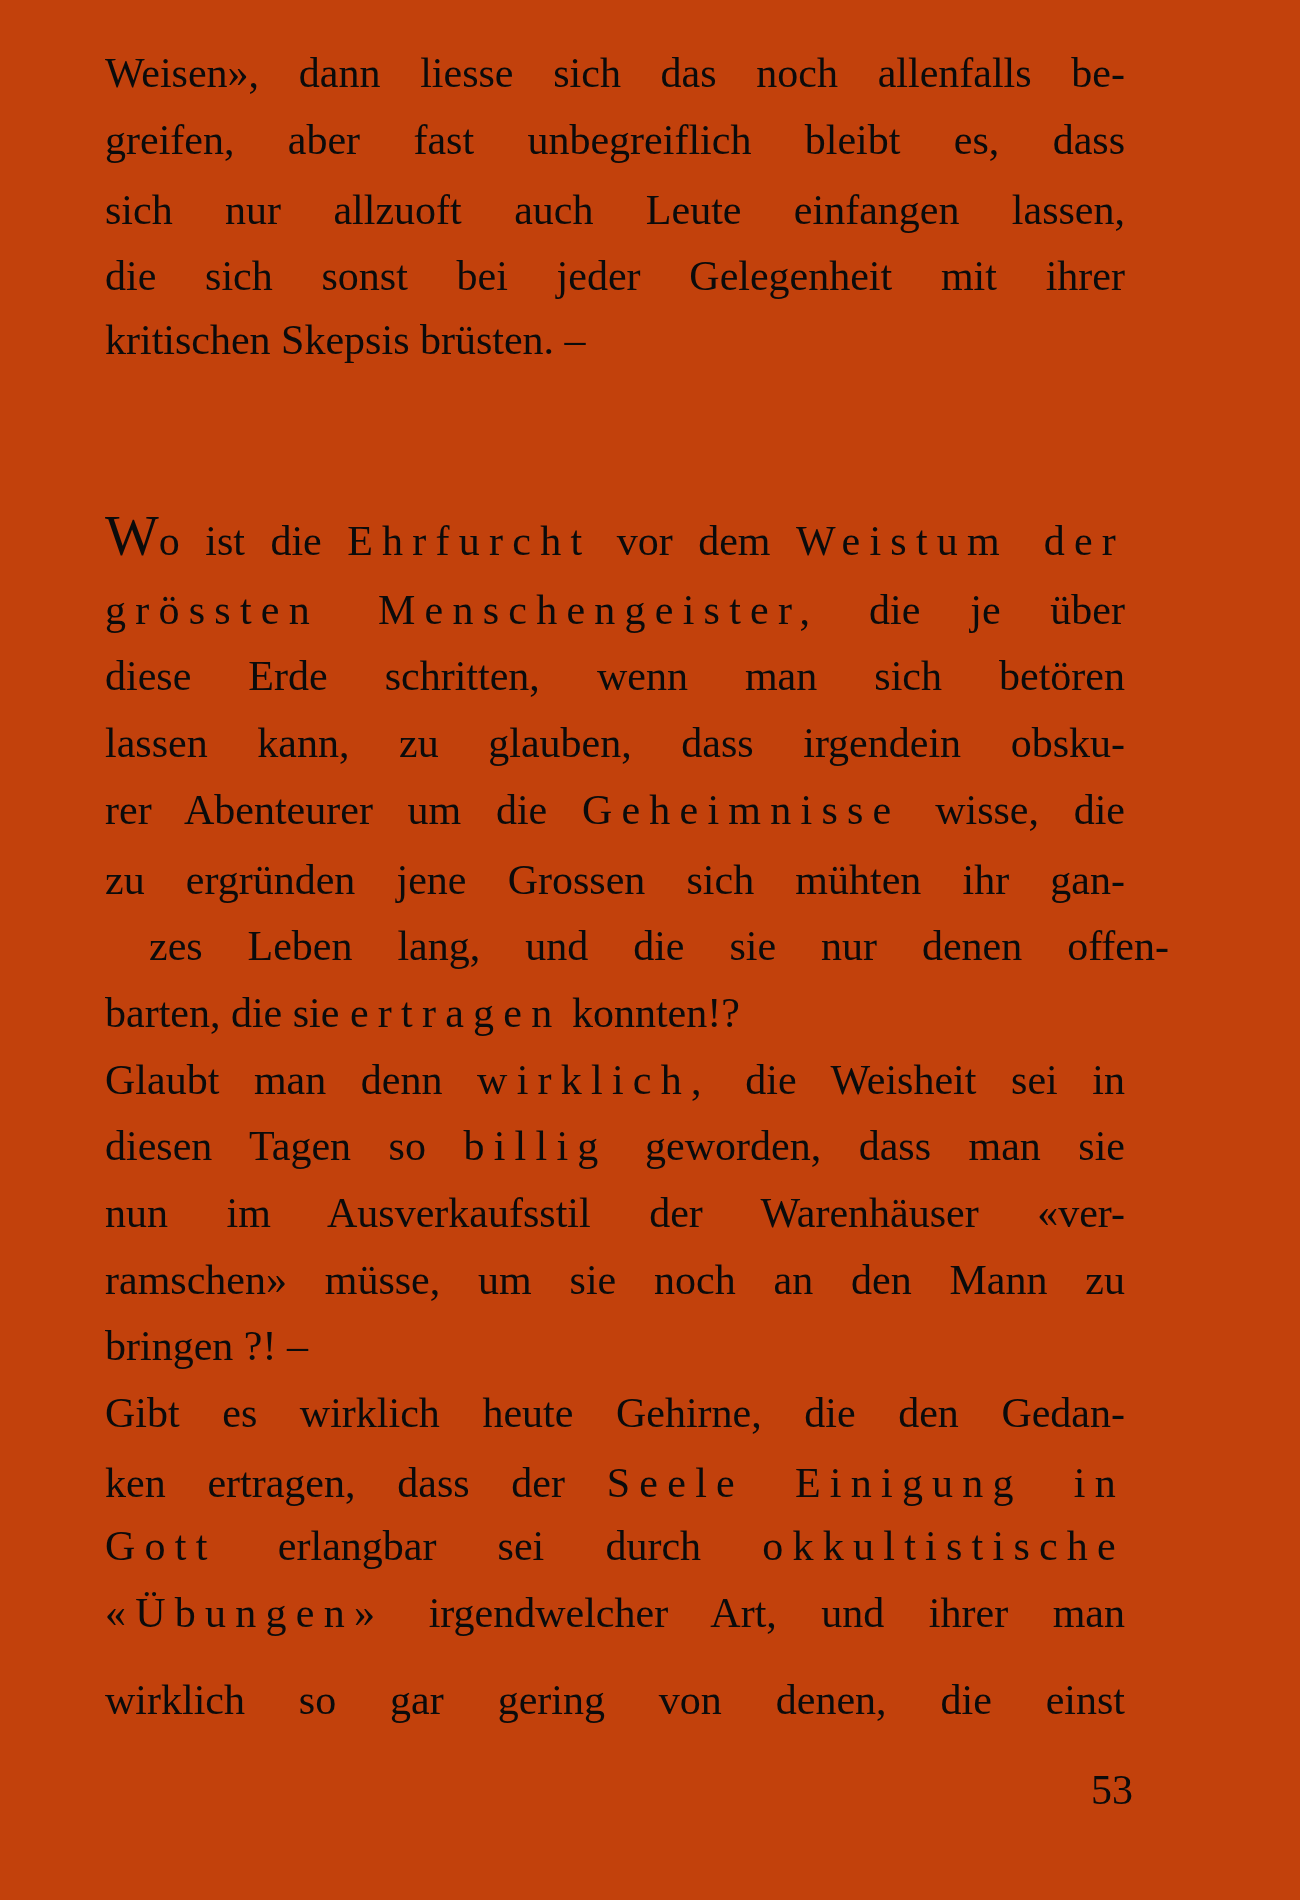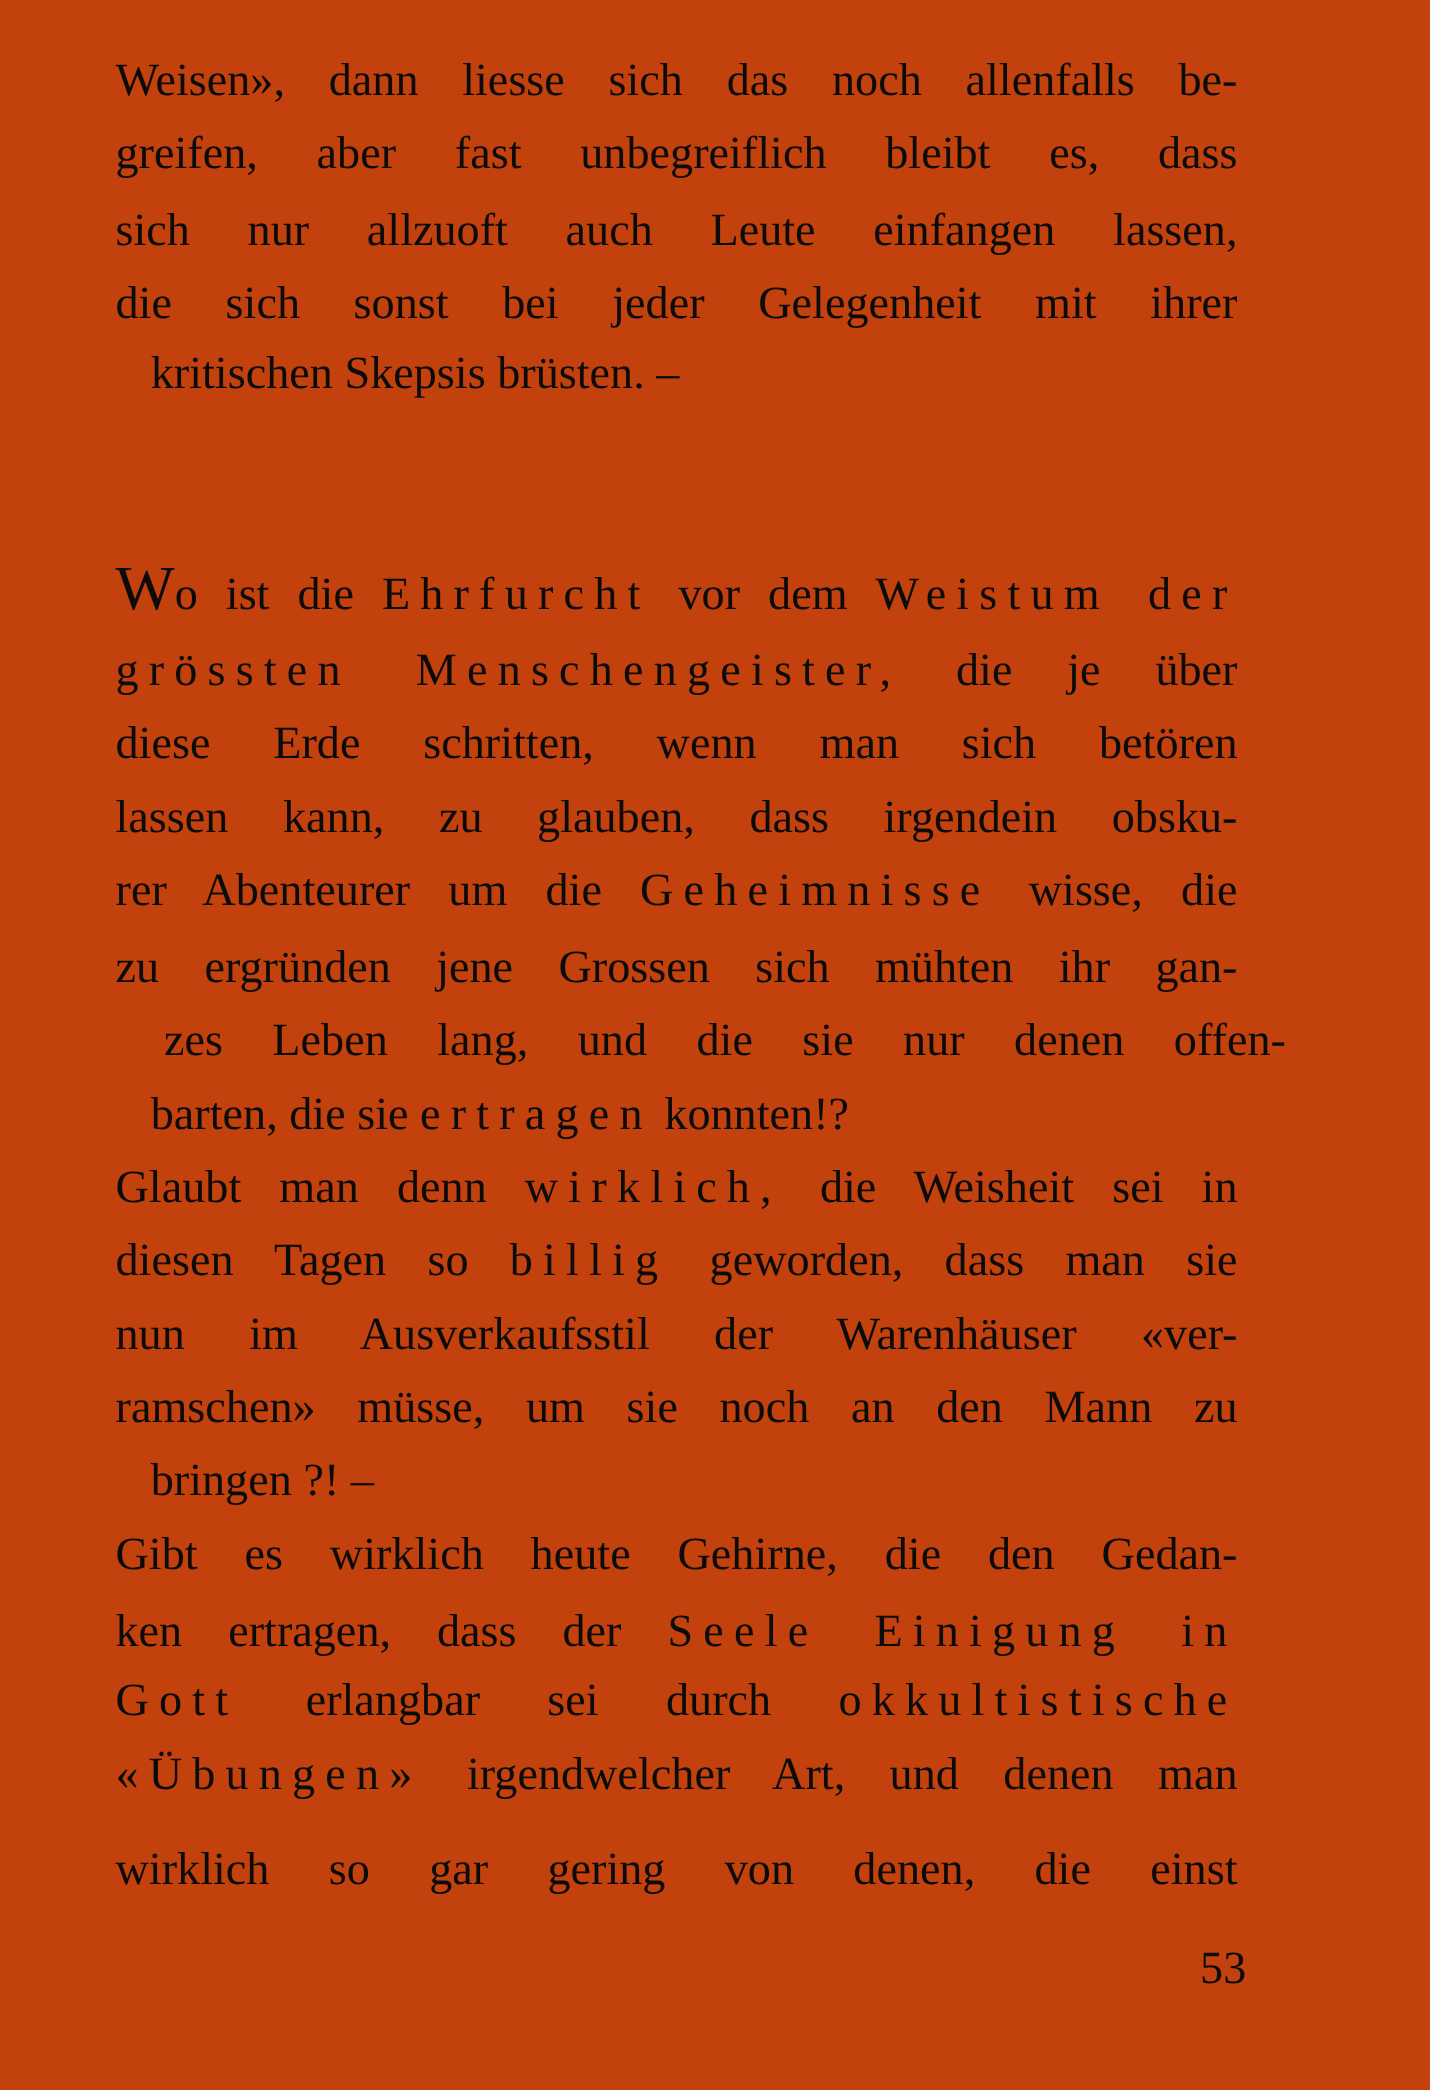--- a/index.html
+++ b/index.html
@@ -24,21 +24,20 @@
     line-height: 46px;
     white-space: normal;
     text-align: justify;
     text-align-last: justify;
     text-justify: inter-word;
     color: #0b0b0b;
   }
   .line.no-just {
     text-align: center;
     text-align-last: left;
-    margin-left: 32px;
   }
   
   .sp {
     letter-spacing: 0.22em;
   }
   
   .init {
     font-size: 57px;
     line-height: 0;
   }
@@ -72,17 +71,17 @@
       <div class="line" style="top: 923px; margin-left: 44px;"><span>zes Leben lang, und die sie nur denen offen-</span></div>
       <div class="line no-just" style="top: 990px;"><span>barten, die sie </span><span class="sp">ertragen</span><span> konnten!?</span></div>
       <div class="line" style="top: 1057px;"><span>Glaubt man denn </span><span class="sp">wirklich,</span><span> die Weisheit sei in</span></div>
       <div class="line" style="top: 1123px;"><span>diesen Tagen so </span><span class="sp">billig</span><span> geworden, dass man sie</span></div>
       <div class="line" style="top: 1190px;"><span>nun im Ausverkaufsstil der Warenhäuser «ver-</span></div>
       <div class="line" style="top: 1257px;"><span>ramschen» müsse, um sie noch an den Mann zu</span></div>
       <div class="line no-just" style="top: 1323px;"><span>bringen ?! –</span></div>
       <div class="line" style="top: 1390px;"><span>Gibt es wirklich heute Gehirne, die den Gedan-</span></div>
       <div class="line" style="top: 1460px;"><span>ken ertragen, dass der </span><span class="sp">Seele Einigung in</span></div>
       <div class="line" style="top: 1523px; font-family: Liberation Serif, serif;"><span class="sp">Gott</span><span> erlangbar sei durch </span><span class="sp">okkultistische</span></div>
-      <div class="line" style="top: 1590px;"><span class="sp">«Übungen»</span><span> irgendwelcher Art, und denen man</span></div>
+      <div class="line" style="top: 1590px;"><span class="sp">«Übungen»</span><span> irgendwelcher Art, und ihrer man</span></div>
       <div class="line" style="top: 1657px; margin-top: 20px;"><span>wirklich so gar gering von denen, die einst</span></div>
     </div>
   <div class="page-number">53</div>
 </div>
 
 </body></html>

